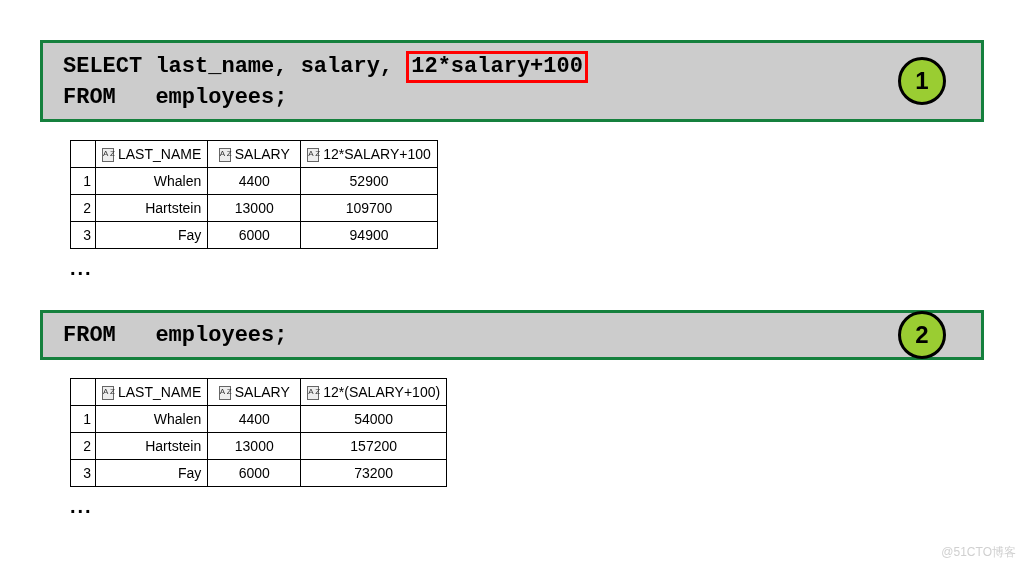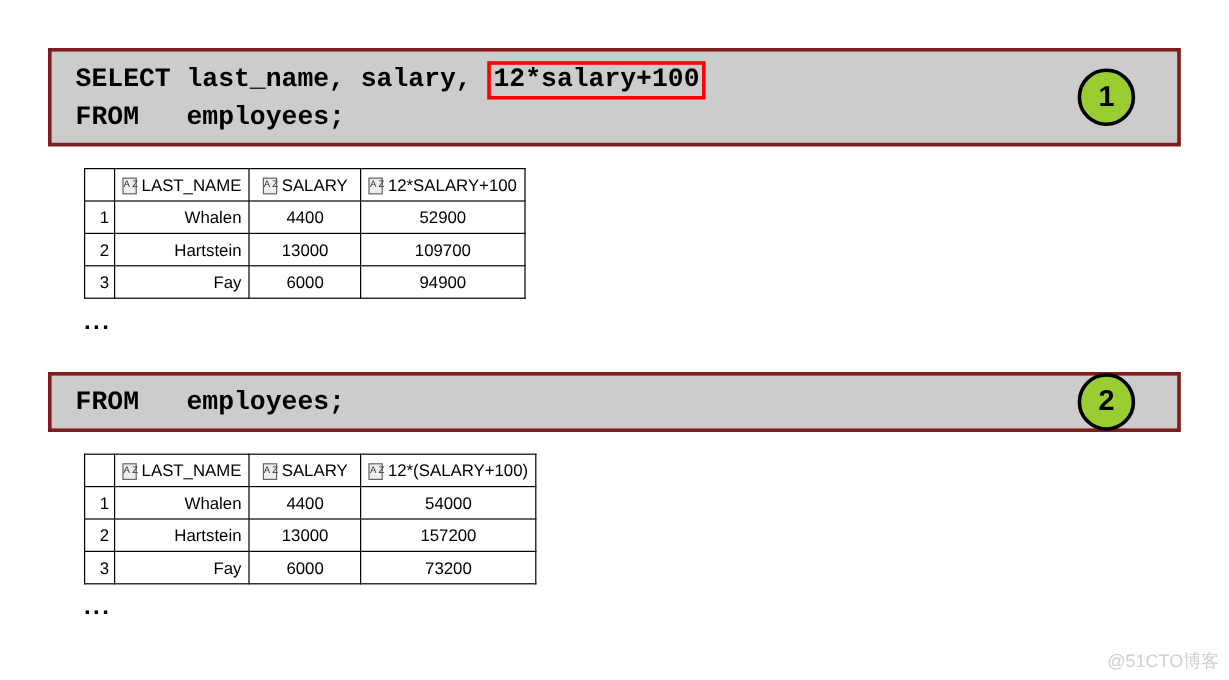--- a/index.html
+++ b/index.html
@@ -5,21 +5,21 @@
   body {
     margin: 0;
     padding: 40px;
     font-family: Arial, sans-serif;
     background: #fff;
     width: 1024px;
     box-sizing: border-box;
   }
   .code-box {
     position: relative;
-    border: 3px solid #7f1d1d;
+    border: 3px solid #15803d;
     background: #cccccc;
     padding: 8px 20px 6px 20px;
     font-family: "Courier New", monospace;
     font-size: 22px;
     font-weight: bold;
     line-height: 30px;
     margin-bottom: 18px;
   }
   .code-line { white-space: pre; }
   .hl {
@@ -95,21 +95,21 @@
     font-weight: bold;
     margin-left: 30px;
     margin-bottom: 30px;
     letter-spacing: 2px;
   }
   .watermark {
     position: fixed;
     right: 8px;
     bottom: 6px;
     color: #d0d0d0;
-    font-size: 15px;
+    font-size: 12px;
     font-family: Arial, sans-serif;
   }
 </style>
 </head>
 <body>
 
 <div class="code-box">
   <div class="code-line"><span>SELECT last_name, salary, </span><span class="hl">12*salary+100</span></div>
   <div class="code-line">FROM   employees;</div>
   <div class="num-badge">1</div>

